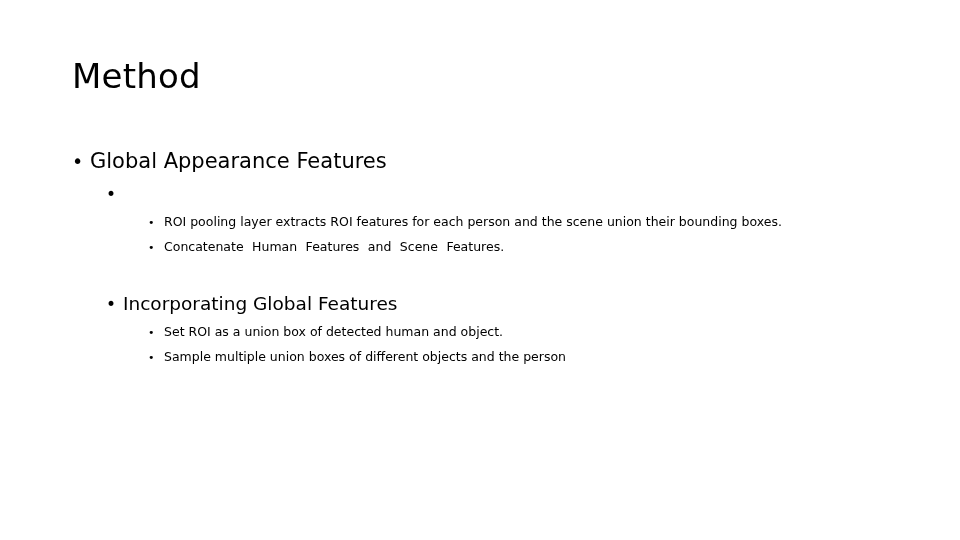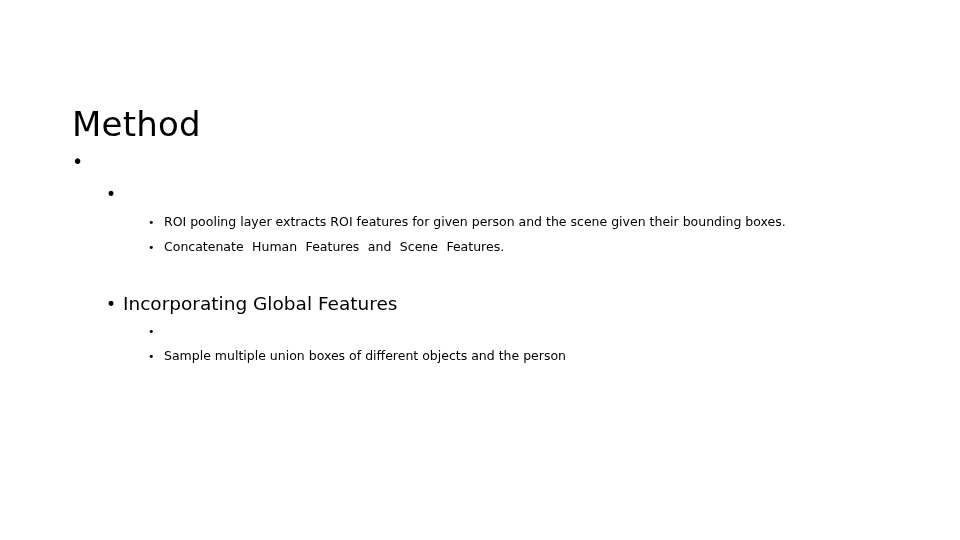--- a/index.html
+++ b/index.html
@@ -28,21 +28,20 @@
   .slide-title {
     position: absolute;
     left: 72px;
     top: 54px;
     font-size: 34px;
     line-height: 44px;
     font-weight: 400;
     color: #000000;
     letter-spacing: 0.2px;
     white-space: nowrap;
-    margin-top: 48px;
   }
 
   
   .slide-body {
     position: absolute;
     left: 72px;
     top: 145px;
     width: 830px;
   }
 
@@ -111,45 +110,47 @@
 <body>
 
 <div class="slide">
 
   <div class="slide-title">Method</div>
 
   <div class="slide-body">
 
     <div class="bullet-row lvl1">
       <span class="bullet-mark">•</span>
+      <span class="bullet-text">Global Appearance Features</span>
     </div>
 
     <div class="bullet-row lvl2">
       <span class="bullet-mark">•</span>
     </div>
 
     <div class="bullet-row lvl3">
       <span class="bullet-mark">•</span>
-      <span class="bullet-text">ROI pooling layer extracts ROI features for given person and the scene given their bounding boxes.</span>
+      <span class="bullet-text">ROI pooling layer extracts ROI features for each person and the scene union their bounding boxes.</span>
     </div>
 
     <div class="bullet-row lvl3">
       <span class="bullet-mark">•</span>
       <span class="bullet-text wide-spacing">Concatenate Human Features and Scene Features.</span>
     </div>
 
     <div class="group-gap"></div>
 
     <div class="bullet-row lvl2">
       <span class="bullet-mark">•</span>
       <span class="bullet-text">Incorporating Global Features</span>
     </div>
 
     <div class="bullet-row lvl3">
       <span class="bullet-mark">•</span>
+      <span class="bullet-text">Set ROI as a union box of detected human and object.</span>
     </div>
 
     <div class="bullet-row lvl3">
       <span class="bullet-mark">•</span>
       <span class="bullet-text">Sample multiple union boxes of different objects and the person</span>
     </div>
 
   </div>
 </div>
 

